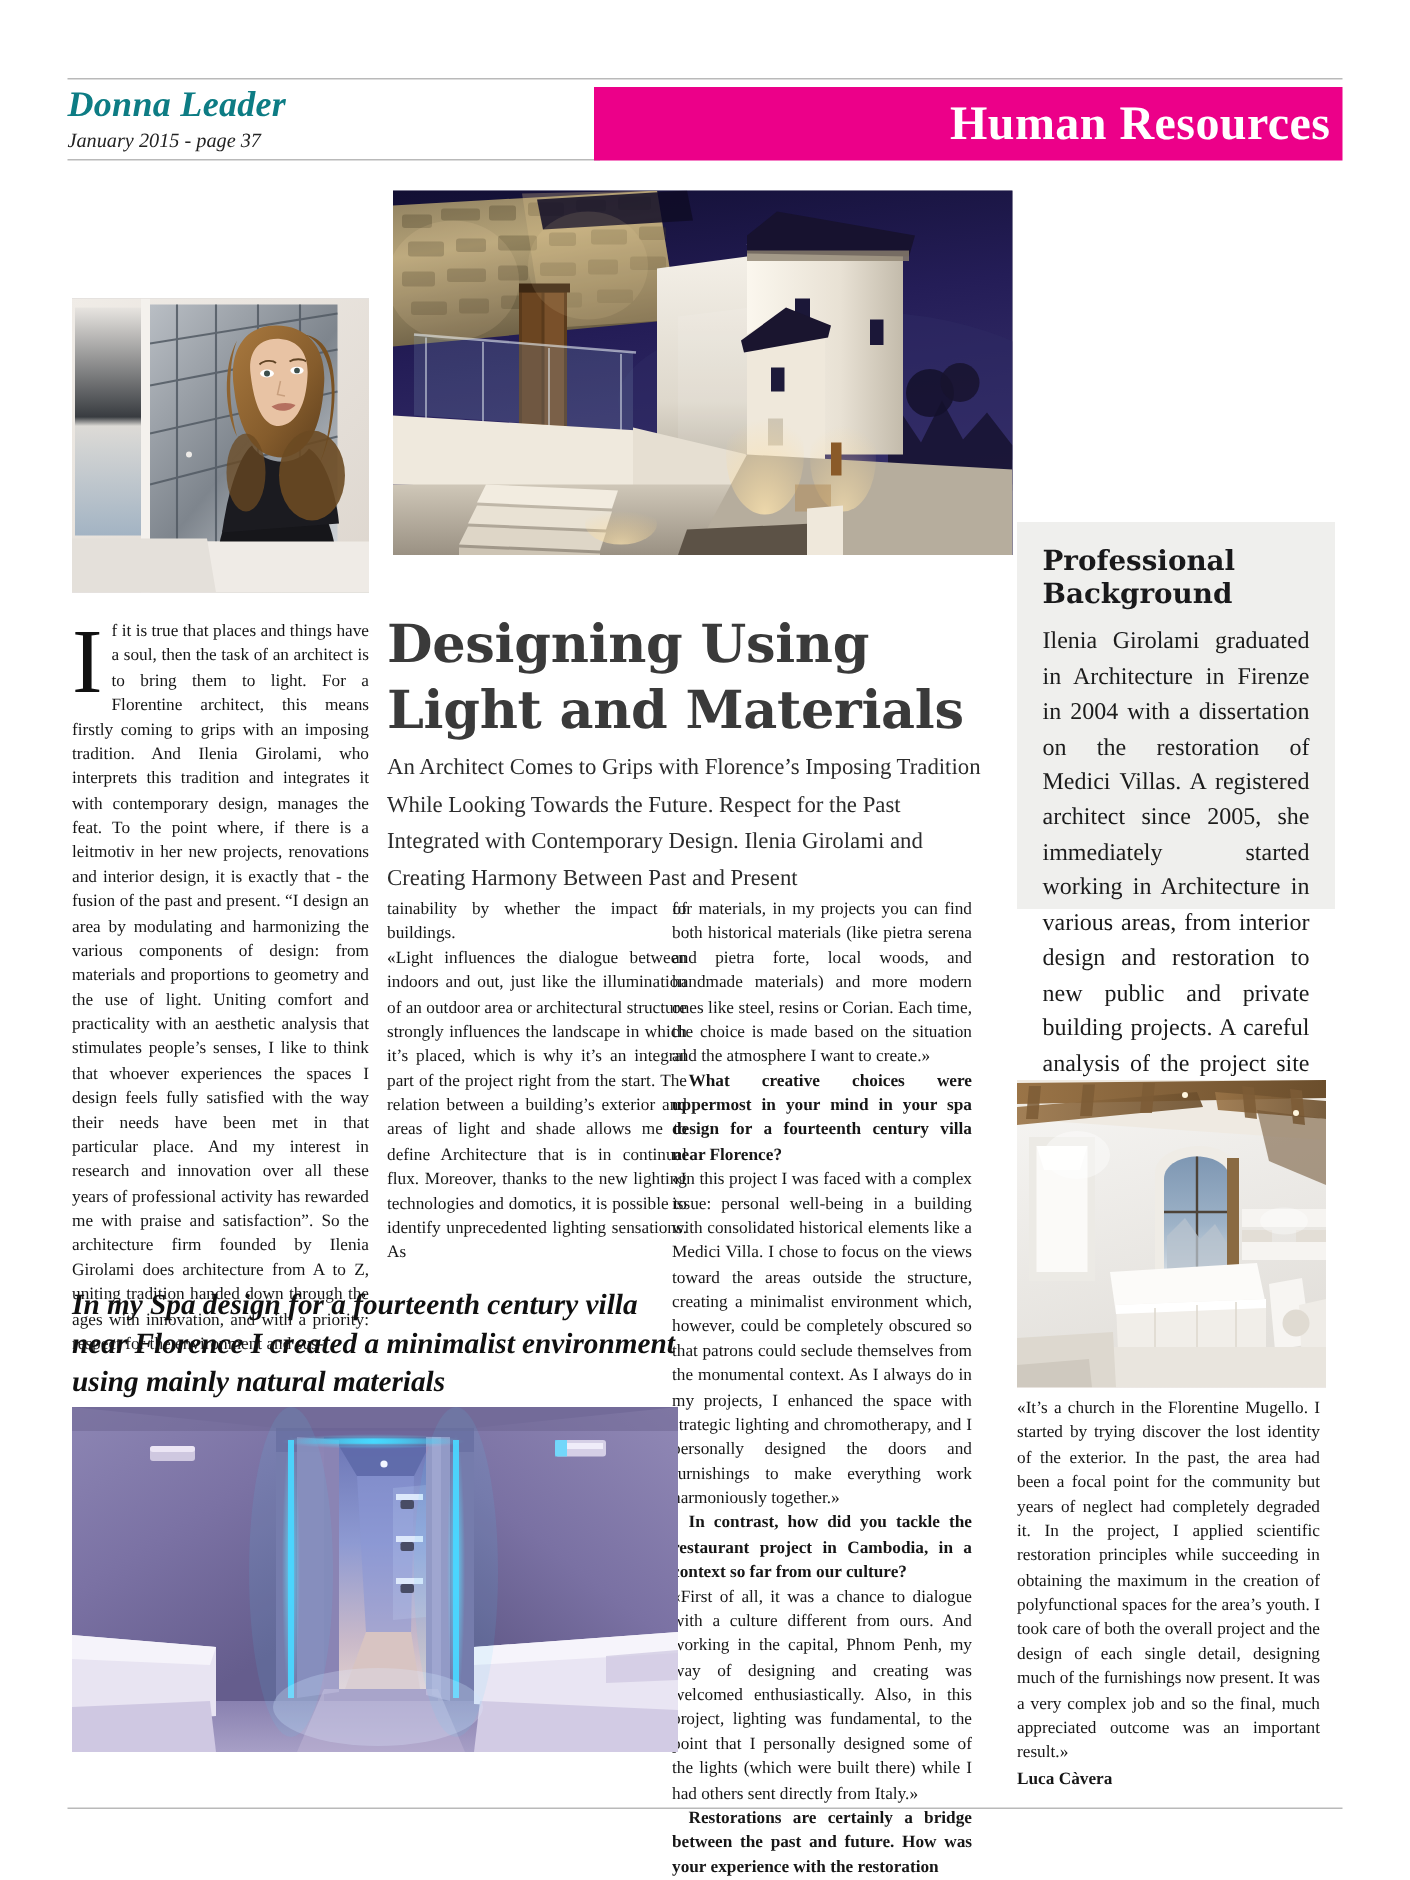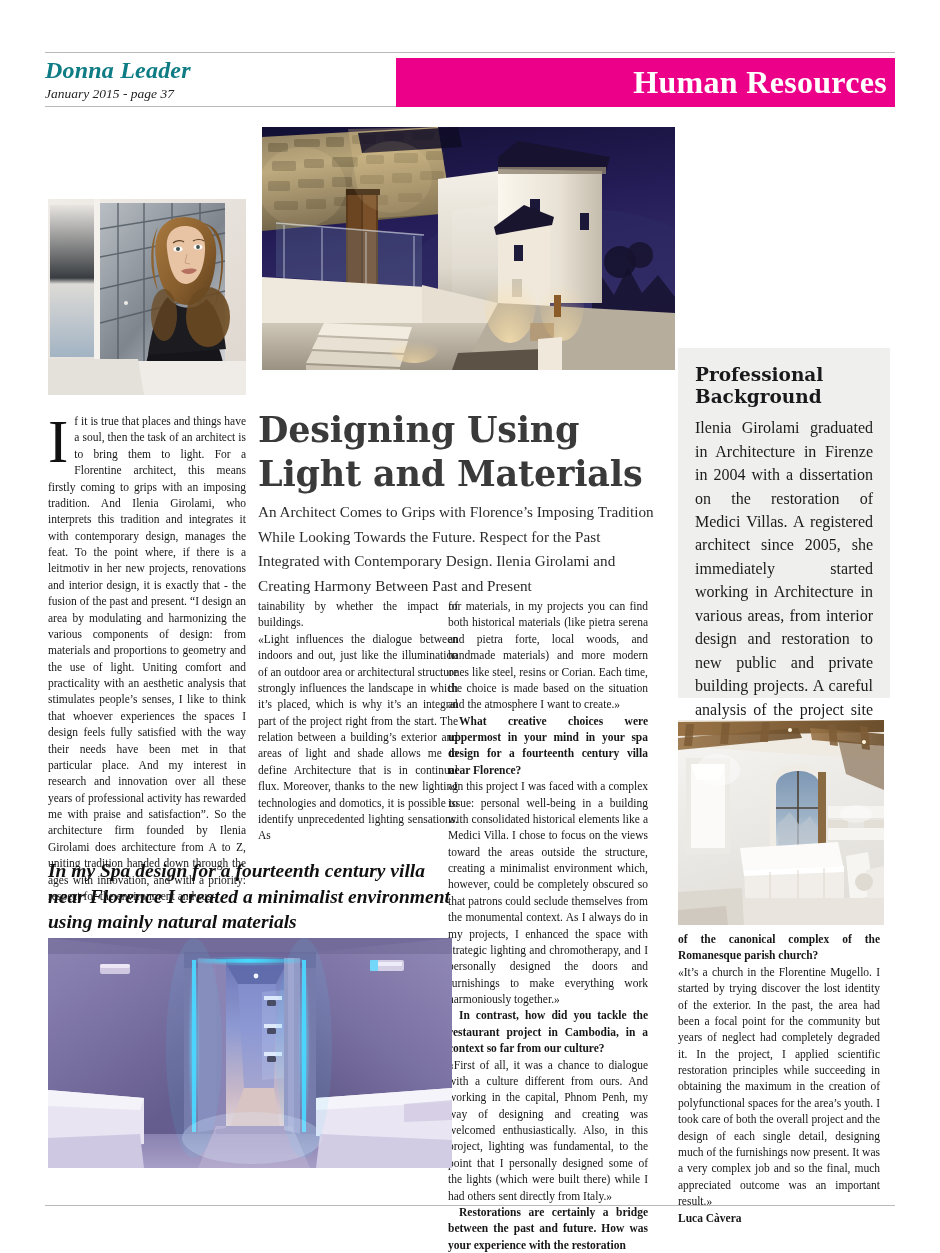--- a/index.html
+++ b/index.html
@@ -91,21 +91,21 @@
   .hero-photo {
     position: absolute;
     left: 262px; top: 127px; width: 413px; height: 243px;
     overflow: hidden;
     background: #1b1740;
   }
 
   
   .sidebar {
     position: absolute;
-    left: 678px; top: 348px; width: 212px; height: 350px;
+    left: 678px; top: 348px; width: 212px; height: 258px;
     background: #efefed;
     box-sizing: border-box;
     padding: 16px 17px 10px 17px;
   }
   .sidebar-head {
     font-family: "DejaVu Serif", "Liberation Serif", serif;
     font-weight: bold;
     font-size: 18.5px;
     line-height: 1.17;
     color: #19191b;
@@ -509,21 +509,20 @@
   <div class="col col3">
     <p>for materials, in my projects you can find both historical materials (like pietra serena and pietra forte, local woods, and handmade materials) and more modern ones like steel, resins or Corian. Each time, the choice is made based on the situation and the atmosphere I want to create.»</p>
     <p class="q">What creative choices were uppermost in your mind in your spa design for a fourteenth century villa near Florence?</p>
     <p class="a">«In this project I was faced with a complex issue: personal well-being in a building with consolidated historical elements like a Medici Villa. I chose to focus on the views toward the areas outside the structure, creating a minimalist environment which, however, could be completely obscured so that patrons could seclude themselves from the monumental context. As I always do in my projects, I enhanced the space with  strategic lighting and chromotherapy, and I personally designed the doors and furnishings to make everything work harmoniously together.»</p>
     <p class="q">In contrast, how did you tackle the restaurant project in Cambodia, in a context so far from our culture?</p>
     <p class="a">«First of all, it was a chance to dialogue with a culture different from ours. And working in the capital, Phnom Penh, my way of designing and creating was welcomed enthusiastically. Also, in this project, lighting was fundamental, to the point that I personally designed some of the lights (which were built there) while I had others sent directly from Italy.»</p>
     <p class="q">Restorations are certainly a bridge between the past and future. How was your experience with the restoration</p>
   </div>
 
   <div class="col col4">
-    <p style="font-weight:bold">of the canonical complex of the Romanesque parish church?</p>
     <p class="a">«It’s a church in the Florentine Mugello. I started by trying discover the lost identity of the exterior. In the past, the area had been a focal point for the community but years of neglect had completely degraded it. In the project, I applied scientific restoration principles while succeeding in obtaining the maximum in the creation of polyfunctional spaces for the area’s youth. I took care of both the overall project and the design of each single detail, designing much of the furnishings now present. It was a very complex job and so the final, much appreciated outcome was an important result.»</p>
     <span class="byline">Luca Càvera</span>
   </div>
 
   <p class="pullquote">In my Spa design for a fourteenth century villa near Florence I created a minimalist environment using mainly natural materials</p>
 
   <div class="spa-photo">
     <svg class="photo-svg" viewBox="0 0 404 230" preserveAspectRatio="none">
       <defs>
         <linearGradient id="spaWallL" x1="0" y1="0" x2="0.4" y2="1">

